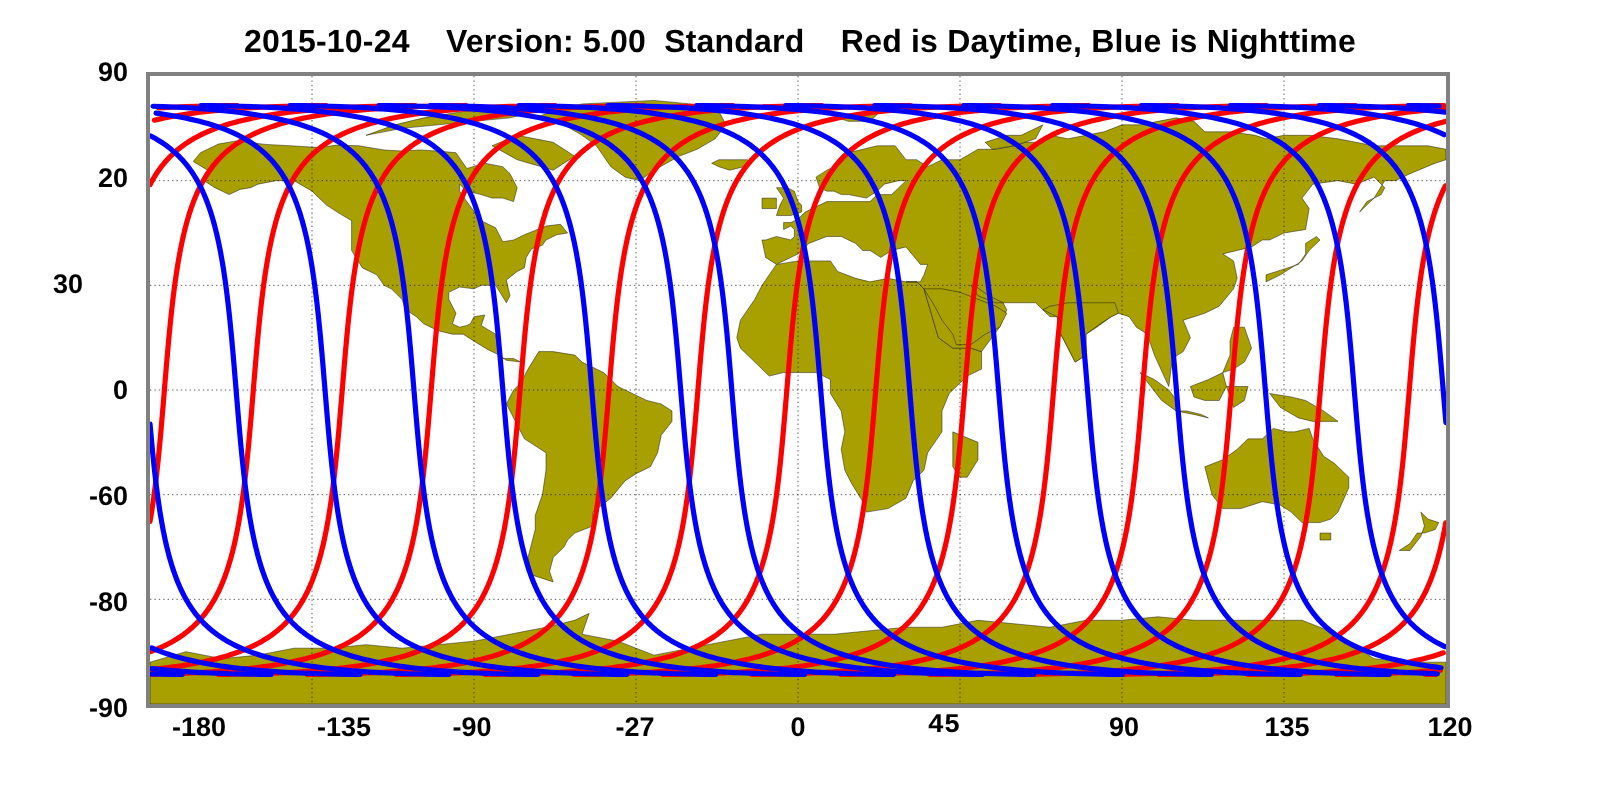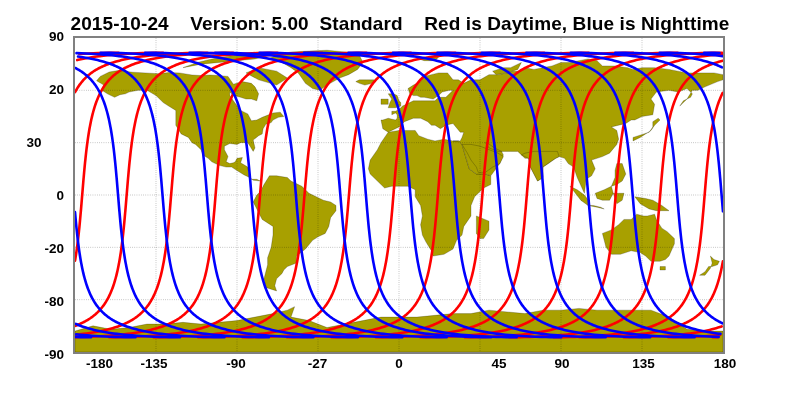--- a/index.html
+++ b/index.html
@@ -2,21 +2,21 @@
 <html><head>
 <meta charset="utf-8">
 <style>
   html,body{margin:0;padding:0;background:#ffffff;}
   body{width:800px;height:400px;overflow:hidden;
        font-family:"Liberation Sans", sans-serif;}
   #stage{position:relative;width:800px;height:400px;background:#ffffff;}
 
   #title{
     position:absolute; left:0; top:13px; width:800px;
-    text-align:center; font-size:19px; font-weight:bold;
+    text-align:center; font-size:16px; font-weight:bold;
     color:#000; letter-spacing:0.1px; white-space:pre;
   }
 
   
   #plot{
     position:absolute; left:73px; top:36px; width:652px; height:318px;
     border:2px solid #808080; box-sizing:border-box; background:#ffffff;
     overflow:hidden;
   }
   #plotsvg{position:absolute;left:0;top:0;width:100%;height:100%;display:block;}
@@ -128,31 +128,31 @@
           <polyline points="-165.792,-81.500 -162.924,-81.489 -160.071,-81.457 -157.246,-81.404 -154.463,-81.330 -151.734,-81.236 -149.068,-81.122 -146.476,-80.990 -143.964,-80.839 -141.538,-80.672 -139.202,-80.488 -136.958,-80.289 -134.808,-80.075 -132.752,-79.848 -130.789,-79.608 -128.916,-79.357 -127.133,-79.095 -125.435,-78.822 -123.819,-78.540 -122.283,-78.250 -120.822,-77.951 -119.433,-77.645 -118.113,-77.331 -116.857,-77.012 -115.662,-76.686 -114.526,-76.354 -113.444,-76.018 -112.413,-75.677 -111.432,-75.331 -110.496,-74.981 -109.603,-74.627 -108.751,-74.269 -107.938,-73.908 -107.161,-73.544 -106.417,-73.177 -105.706,-72.807 -105.026,-72.435 -104.374,-72.060 -103.749,-71.683 -103.150,-71.304 -102.574,-70.922 -102.022,-70.539 -101.492,-70.154 -100.981,-69.768 -100.491,-69.379 -100.019,-68.990 -99.564,-68.598 -99.126,-68.206 -98.704,-67.812 -98.296,-67.417 -97.903,-67.021 -97.524,-66.624 -97.157,-66.226 -96.803,-65.827 -96.460,-65.426 -96.129,-65.025 -95.808,-64.623 -95.498,-64.221 -95.197,-63.817 -94.906,-63.413 -94.624,-63.008 -94.350,-62.603 -94.084,-62.197 -93.827,-61.790 -93.576,-61.382 -93.333,-60.975 -93.097,-60.566 -92.867,-60.157 -92.644,-59.748 -92.427,-59.338 -92.216,-58.927 -92.010,-58.516 -91.810,-58.105 -91.615,-57.694 -91.426,-57.281 -91.241,-56.869 -91.060,-56.456 -90.885,-56.043 -90.713,-55.630 -90.546,-55.216 -90.383,-54.802 -90.224,-54.387 -90.068,-53.973 -89.916,-53.558 -89.768,-53.143 -89.623,-52.727 -89.482,-52.311 -89.343,-51.895 -89.208,-51.479 -89.075,-51.063 -88.946,-50.646 -88.819,-50.229 -88.695,-49.812 -88.574,-49.395 -88.455,-48.977 -88.339,-48.560 -88.225,-48.142 -88.113,-47.724 -88.004,-47.306 -87.897,-46.887 -87.792,-46.469 -87.689,-46.050 -87.588,-45.631 -87.488,-45.212 -87.391,-44.793 -87.296,-44.374 -87.202,-43.955 -87.110,-43.535 -87.020,-43.116 -86.932,-42.696 -86.845,-42.276 -86.759,-41.856 -86.675,-41.436 -86.593,-41.016 -86.512,-40.595 -86.432,-40.175 -86.353,-39.754 -86.276,-39.334 -86.201,-38.913 -86.126,-38.492 -86.053,-38.071 -85.981,-37.650 -85.910,-37.229 -85.840,-36.808 -85.771,-36.387 -85.703,-35.965 -85.637,-35.544 -85.571,-35.123 -85.506,-34.701 -85.442,-34.279 -85.380,-33.858 -85.318,-33.436 -85.257,-33.014 -85.196,-32.592 -85.137,-32.170 -85.079,-31.748 -85.021,-31.326 -84.964,-30.904 -84.908,-30.482 -84.852,-30.060 -84.798,-29.637 -84.743,-29.215 -84.690,-28.793 -84.637,-28.370 -84.585,-27.948 -84.534,-27.525 -84.483,-27.102 -84.433,-26.680 -84.384,-26.257 -84.335,-25.834 -84.286,-25.412 -84.238,-24.989 -84.191,-24.566 -84.144,-24.143 -84.098,-23.720 -84.052,-23.297 -84.007,-22.874 -83.962,-22.451 -83.917,-22.028 -83.873,-21.605 -83.830,-21.182 -83.786,-20.759 -83.744,-20.335 -83.701,-19.912 -83.659,-19.489 -83.618,-19.066 -83.576,-18.642 -83.536,-18.219 -83.495,-17.796 -83.455,-17.372 -83.415,-16.949 -83.375,-16.525 -83.336,-16.102 -83.297,-15.678 -83.258,-15.255 -83.220,-14.831 -83.182,-14.408 -83.144,-13.984 -83.106,-13.561 -83.069,-13.137 -83.031,-12.714 -82.994,-12.290 -82.958,-11.866 -82.921,-11.443 -82.885,-11.019 -82.849,-10.595 -82.813,-10.172 -82.777,-9.748 -82.741,-9.324 -82.706,-8.900 -82.670,-8.477 -82.635,-8.053 -82.600,-7.629 -82.565,-7.205 -82.530,-6.781 -82.496,-6.358 -82.461,-5.934 -82.427,-5.510 -82.392,-5.086 -82.358,-4.662 -82.324,-4.239 -82.289,-3.815 -82.255,-3.391 -82.221,-2.967 -82.187,-2.543 -82.153,-2.119 -82.119,-1.695 -82.085,-1.272 -82.052,-0.848 -82.018,-0.424 -81.984,-0.000 -81.950,0.424 -81.916,0.848 -81.882,1.272 -81.848,1.695 -81.814,2.119 -81.780,2.543 -81.746,2.967 -81.712,3.391 -81.678,3.815 -81.644,4.239 -81.610,4.662 -81.575,5.086 -81.541,5.510 -81.507,5.934 -81.472,6.358 -81.437,6.781 -81.402,7.205 -81.368,7.629 -81.332,8.053 -81.297,8.477 -81.262,8.900 -81.226,9.324 -81.191,9.748 -81.155,10.172 -81.119,10.595 -81.083,11.019 -81.046,11.443 -81.010,11.866 -80.973,12.290 -80.936,12.714 -80.899,13.137 -80.861,13.561 -80.824,13.984 -80.786,14.408 -80.748,14.831 -80.709,15.255 -80.671,15.678 -80.632,16.102 -80.592,16.525 -80.553,16.949 -80.513,17.372 -80.473,17.796 -80.432,18.219 -80.391,18.642 -80.350,19.066 -80.308,19.489 -80.266,19.912 -80.224,20.335 -80.181,20.759 -80.138,21.182 -80.094,21.605 -80.050,22.028 -80.006,22.451 -79.961,22.874 -79.916,23.297 -79.870,23.720 -79.823,24.143 -79.777,24.566 -79.729,24.989 -79.681,25.412 -79.633,25.834 -79.584,26.257 -79.534,26.680 -79.484,27.102 -79.433,27.525 -79.382,27.948 -79.330,28.370 -79.277,28.793 -79.224,29.215 -79.170,29.637 -79.115,30.060 -79.060,30.482 -79.004,30.904 -78.947,31.326 -78.889,31.748 -78.831,32.170 -78.771,32.592 -78.711,33.014 -78.650,33.436 -78.588,33.858 -78.525,34.279 -78.461,34.701 -78.397,35.123 -78.331,35.544 -78.264,35.965 -78.197,36.387 -78.128,36.808 -78.058,37.229 -77.987,37.650 -77.915,38.071 -77.841,38.492 -77.767,38.913 -77.691,39.334 -77.614,39.754 -77.536,40.175 -77.456,40.595 -77.375,41.016 -77.293,41.436 -77.209,41.856 -77.123,42.276 -77.036,42.696 -76.948,43.116 -76.857,43.535 -76.765,43.955 -76.672,44.374 -76.576,44.793 -76.479,45.212 -76.380,45.631 -76.279,46.050 -76.176,46.469 -76.071,46.887 -75.964,47.306 -75.854,47.724 -75.743,48.142 -75.629,48.560 -75.512,48.977 -75.394,49.395 -75.272,49.812 -75.148,50.229 -75.022,50.646 -74.892,51.063 -74.760,51.479 -74.624,51.895 -74.486,52.311 -74.344,52.727 -74.199,53.143 -74.051,53.558 -73.899,53.973 -73.744,54.387 -73.585,54.802 -73.421,55.216 -73.254,55.630 -73.083,56.043 -72.907,56.456 -72.727,56.869 -72.542,57.281 -72.352,57.694 -72.157,58.105 -71.957,58.516 -71.752,58.927 -71.540,59.338 -71.323,59.748 -71.100,60.157 -70.871,60.566 -70.634,60.975 -70.391,61.382 -70.141,61.790 -69.883,62.197 -69.618,62.603 -69.344,63.008 -69.061,63.413 -68.770,63.817 -68.469,64.221 -68.159,64.623 -67.839,65.025 -67.507,65.426 -67.165,65.827 -66.810,66.226 -66.444,66.624 -66.064,67.021 -65.671,67.417 -65.264,67.812 -64.842,68.206 -64.404,68.598 -63.949,68.990 -63.477,69.379 -62.986,69.768 -62.476,70.154 -61.945,70.539 -61.393,70.922 -60.818,71.304 -60.219,71.683 -59.594,72.060 -58.942,72.435 -58.261,72.807 -57.550,73.177 -56.807,73.544 -56.030,73.908 -55.216,74.269 -54.364,74.627 -53.472,74.981 -52.536,75.331 -51.554,75.677 -50.524,76.018 -49.442,76.354 -48.305,76.686 -47.111,77.012 -45.855,77.331 -44.535,77.645 -43.146,77.951 -41.685,78.250 -40.149,78.540 -38.533,78.822 -36.835,79.095 -35.051,79.357 -33.179,79.608 -31.215,79.848 -29.159,80.075 -27.009,80.289 -24.766,80.488 -22.430,80.672 -20.004,80.839 -17.492,80.990 -14.900,81.122 -12.234,81.236 -9.504,81.330 -6.721,81.404 -3.896,81.457 -1.043,81.489 1.824,81.500" fill="none" stroke="#0000ff" stroke-width="2.6" stroke-linecap="round" vector-effect="non-scaling-stroke"></polyline>
           <polyline points="-141.092,-81.500 -138.224,-81.489 -135.371,-81.457 -132.546,-81.404 -129.763,-81.330 -127.034,-81.236 -124.368,-81.122 -121.776,-80.990 -119.264,-80.839 -116.838,-80.672 -114.502,-80.488 -112.258,-80.289 -110.108,-80.075 -108.052,-79.848 -106.089,-79.608 -104.216,-79.357 -102.433,-79.095 -100.735,-78.822 -99.119,-78.540 -97.583,-78.250 -96.122,-77.951 -94.733,-77.645 -93.413,-77.331 -92.157,-77.012 -90.962,-76.686 -89.826,-76.354 -88.744,-76.018 -87.713,-75.677 -86.732,-75.331 -85.796,-74.981 -84.903,-74.627 -84.051,-74.269 -83.238,-73.908 -82.461,-73.544 -81.717,-73.177 -81.006,-72.807 -80.326,-72.435 -79.674,-72.060 -79.049,-71.683 -78.450,-71.304 -77.874,-70.922 -77.322,-70.539 -76.792,-70.154 -76.281,-69.768 -75.791,-69.379 -75.319,-68.990 -74.864,-68.598 -74.426,-68.206 -74.004,-67.812 -73.596,-67.417 -73.203,-67.021 -72.824,-66.624 -72.457,-66.226 -72.103,-65.827 -71.760,-65.426 -71.429,-65.025 -71.108,-64.623 -70.798,-64.221 -70.497,-63.817 -70.206,-63.413 -69.924,-63.008 -69.650,-62.603 -69.384,-62.197 -69.127,-61.790 -68.876,-61.382 -68.633,-60.975 -68.397,-60.566 -68.167,-60.157 -67.944,-59.748 -67.727,-59.338 -67.516,-58.927 -67.310,-58.516 -67.110,-58.105 -66.915,-57.694 -66.726,-57.281 -66.541,-56.869 -66.360,-56.456 -66.185,-56.043 -66.013,-55.630 -65.846,-55.216 -65.683,-54.802 -65.524,-54.387 -65.368,-53.973 -65.216,-53.558 -65.068,-53.143 -64.923,-52.727 -64.782,-52.311 -64.643,-51.895 -64.508,-51.479 -64.375,-51.063 -64.246,-50.646 -64.119,-50.229 -63.995,-49.812 -63.874,-49.395 -63.755,-48.977 -63.639,-48.560 -63.525,-48.142 -63.413,-47.724 -63.304,-47.306 -63.197,-46.887 -63.092,-46.469 -62.989,-46.050 -62.888,-45.631 -62.788,-45.212 -62.691,-44.793 -62.596,-44.374 -62.502,-43.955 -62.410,-43.535 -62.320,-43.116 -62.232,-42.696 -62.145,-42.276 -62.059,-41.856 -61.975,-41.436 -61.893,-41.016 -61.812,-40.595 -61.732,-40.175 -61.653,-39.754 -61.576,-39.334 -61.501,-38.913 -61.426,-38.492 -61.353,-38.071 -61.281,-37.650 -61.210,-37.229 -61.140,-36.808 -61.071,-36.387 -61.003,-35.965 -60.937,-35.544 -60.871,-35.123 -60.806,-34.701 -60.742,-34.279 -60.680,-33.858 -60.618,-33.436 -60.557,-33.014 -60.496,-32.592 -60.437,-32.170 -60.379,-31.748 -60.321,-31.326 -60.264,-30.904 -60.208,-30.482 -60.152,-30.060 -60.098,-29.637 -60.043,-29.215 -59.990,-28.793 -59.937,-28.370 -59.885,-27.948 -59.834,-27.525 -59.783,-27.102 -59.733,-26.680 -59.684,-26.257 -59.635,-25.834 -59.586,-25.412 -59.538,-24.989 -59.491,-24.566 -59.444,-24.143 -59.398,-23.720 -59.352,-23.297 -59.307,-22.874 -59.262,-22.451 -59.217,-22.028 -59.173,-21.605 -59.130,-21.182 -59.086,-20.759 -59.044,-20.335 -59.001,-19.912 -58.959,-19.489 -58.918,-19.066 -58.876,-18.642 -58.836,-18.219 -58.795,-17.796 -58.755,-17.372 -58.715,-16.949 -58.675,-16.525 -58.636,-16.102 -58.597,-15.678 -58.558,-15.255 -58.520,-14.831 -58.482,-14.408 -58.444,-13.984 -58.406,-13.561 -58.369,-13.137 -58.331,-12.714 -58.294,-12.290 -58.258,-11.866 -58.221,-11.443 -58.185,-11.019 -58.149,-10.595 -58.113,-10.172 -58.077,-9.748 -58.041,-9.324 -58.006,-8.900 -57.970,-8.477 -57.935,-8.053 -57.900,-7.629 -57.865,-7.205 -57.830,-6.781 -57.796,-6.358 -57.761,-5.934 -57.727,-5.510 -57.692,-5.086 -57.658,-4.662 -57.624,-4.239 -57.589,-3.815 -57.555,-3.391 -57.521,-2.967 -57.487,-2.543 -57.453,-2.119 -57.419,-1.695 -57.385,-1.272 -57.352,-0.848 -57.318,-0.424 -57.284,-0.000 -57.250,0.424 -57.216,0.848 -57.182,1.272 -57.148,1.695 -57.114,2.119 -57.080,2.543 -57.046,2.967 -57.012,3.391 -56.978,3.815 -56.944,4.239 -56.910,4.662 -56.875,5.086 -56.841,5.510 -56.807,5.934 -56.772,6.358 -56.737,6.781 -56.702,7.205 -56.668,7.629 -56.632,8.053 -56.597,8.477 -56.562,8.900 -56.526,9.324 -56.491,9.748 -56.455,10.172 -56.419,10.595 -56.383,11.019 -56.346,11.443 -56.310,11.866 -56.273,12.290 -56.236,12.714 -56.199,13.137 -56.161,13.561 -56.124,13.984 -56.086,14.408 -56.048,14.831 -56.009,15.255 -55.971,15.678 -55.932,16.102 -55.892,16.525 -55.853,16.949 -55.813,17.372 -55.773,17.796 -55.732,18.219 -55.691,18.642 -55.650,19.066 -55.608,19.489 -55.566,19.912 -55.524,20.335 -55.481,20.759 -55.438,21.182 -55.394,21.605 -55.350,22.028 -55.306,22.451 -55.261,22.874 -55.216,23.297 -55.170,23.720 -55.123,24.143 -55.077,24.566 -55.029,24.989 -54.981,25.412 -54.933,25.834 -54.884,26.257 -54.834,26.680 -54.784,27.102 -54.733,27.525 -54.682,27.948 -54.630,28.370 -54.577,28.793 -54.524,29.215 -54.470,29.637 -54.415,30.060 -54.360,30.482 -54.304,30.904 -54.247,31.326 -54.189,31.748 -54.131,32.170 -54.071,32.592 -54.011,33.014 -53.950,33.436 -53.888,33.858 -53.825,34.279 -53.761,34.701 -53.697,35.123 -53.631,35.544 -53.564,35.965 -53.497,36.387 -53.428,36.808 -53.358,37.229 -53.287,37.650 -53.215,38.071 -53.141,38.492 -53.067,38.913 -52.991,39.334 -52.914,39.754 -52.836,40.175 -52.756,40.595 -52.675,41.016 -52.593,41.436 -52.509,41.856 -52.423,42.276 -52.336,42.696 -52.248,43.116 -52.157,43.535 -52.065,43.955 -51.972,44.374 -51.876,44.793 -51.779,45.212 -51.680,45.631 -51.579,46.050 -51.476,46.469 -51.371,46.887 -51.264,47.306 -51.154,47.724 -51.043,48.142 -50.929,48.560 -50.812,48.977 -50.694,49.395 -50.572,49.812 -50.448,50.229 -50.322,50.646 -50.192,51.063 -50.060,51.479 -49.924,51.895 -49.786,52.311 -49.644,52.727 -49.499,53.143 -49.351,53.558 -49.199,53.973 -49.044,54.387 -48.885,54.802 -48.721,55.216 -48.554,55.630 -48.383,56.043 -48.207,56.456 -48.027,56.869 -47.842,57.281 -47.652,57.694 -47.457,58.105 -47.257,58.516 -47.052,58.927 -46.840,59.338 -46.623,59.748 -46.400,60.157 -46.171,60.566 -45.934,60.975 -45.691,61.382 -45.441,61.790 -45.183,62.197 -44.918,62.603 -44.644,63.008 -44.361,63.413 -44.070,63.817 -43.769,64.221 -43.459,64.623 -43.139,65.025 -42.807,65.426 -42.465,65.827 -42.110,66.226 -41.744,66.624 -41.364,67.021 -40.971,67.417 -40.564,67.812 -40.142,68.206 -39.704,68.598 -39.249,68.990 -38.777,69.379 -38.286,69.768 -37.776,70.154 -37.245,70.539 -36.693,70.922 -36.118,71.304 -35.519,71.683 -34.894,72.060 -34.242,72.435 -33.561,72.807 -32.850,73.177 -32.107,73.544 -31.330,73.908 -30.516,74.269 -29.664,74.627 -28.772,74.981 -27.836,75.331 -26.854,75.677 -25.824,76.018 -24.742,76.354 -23.605,76.686 -22.411,77.012 -21.155,77.331 -19.835,77.645 -18.446,77.951 -16.985,78.250 -15.449,78.540 -13.833,78.822 -12.135,79.095 -10.351,79.357 -8.479,79.608 -6.515,79.848 -4.459,80.075 -2.309,80.289 -0.066,80.488 2.270,80.672 4.696,80.839 7.208,80.990 9.800,81.122 12.466,81.236 15.196,81.330 17.979,81.404 20.804,81.457 23.657,81.489 26.524,81.500" fill="none" stroke="#0000ff" stroke-width="2.6" stroke-linecap="round" vector-effect="non-scaling-stroke"></polyline>
           <polyline points="-116.392,-81.500 -113.524,-81.489 -110.671,-81.457 -107.846,-81.404 -105.063,-81.330 -102.334,-81.236 -99.668,-81.122 -97.076,-80.990 -94.564,-80.839 -92.138,-80.672 -89.802,-80.488 -87.558,-80.289 -85.408,-80.075 -83.352,-79.848 -81.389,-79.608 -79.516,-79.357 -77.733,-79.095 -76.035,-78.822 -74.419,-78.540 -72.883,-78.250 -71.422,-77.951 -70.033,-77.645 -68.713,-77.331 -67.457,-77.012 -66.262,-76.686 -65.126,-76.354 -64.044,-76.018 -63.013,-75.677 -62.032,-75.331 -61.096,-74.981 -60.203,-74.627 -59.351,-74.269 -58.538,-73.908 -57.761,-73.544 -57.017,-73.177 -56.306,-72.807 -55.626,-72.435 -54.974,-72.060 -54.349,-71.683 -53.750,-71.304 -53.174,-70.922 -52.622,-70.539 -52.092,-70.154 -51.581,-69.768 -51.091,-69.379 -50.619,-68.990 -50.164,-68.598 -49.726,-68.206 -49.304,-67.812 -48.896,-67.417 -48.503,-67.021 -48.124,-66.624 -47.757,-66.226 -47.403,-65.827 -47.060,-65.426 -46.729,-65.025 -46.408,-64.623 -46.098,-64.221 -45.797,-63.817 -45.506,-63.413 -45.224,-63.008 -44.950,-62.603 -44.684,-62.197 -44.427,-61.790 -44.176,-61.382 -43.933,-60.975 -43.697,-60.566 -43.467,-60.157 -43.244,-59.748 -43.027,-59.338 -42.816,-58.927 -42.610,-58.516 -42.410,-58.105 -42.215,-57.694 -42.026,-57.281 -41.841,-56.869 -41.660,-56.456 -41.485,-56.043 -41.313,-55.630 -41.146,-55.216 -40.983,-54.802 -40.824,-54.387 -40.668,-53.973 -40.516,-53.558 -40.368,-53.143 -40.223,-52.727 -40.082,-52.311 -39.943,-51.895 -39.808,-51.479 -39.675,-51.063 -39.546,-50.646 -39.419,-50.229 -39.295,-49.812 -39.174,-49.395 -39.055,-48.977 -38.939,-48.560 -38.825,-48.142 -38.713,-47.724 -38.604,-47.306 -38.497,-46.887 -38.392,-46.469 -38.289,-46.050 -38.188,-45.631 -38.088,-45.212 -37.991,-44.793 -37.896,-44.374 -37.802,-43.955 -37.710,-43.535 -37.620,-43.116 -37.532,-42.696 -37.445,-42.276 -37.359,-41.856 -37.275,-41.436 -37.193,-41.016 -37.112,-40.595 -37.032,-40.175 -36.953,-39.754 -36.876,-39.334 -36.801,-38.913 -36.726,-38.492 -36.653,-38.071 -36.581,-37.650 -36.510,-37.229 -36.440,-36.808 -36.371,-36.387 -36.303,-35.965 -36.237,-35.544 -36.171,-35.123 -36.106,-34.701 -36.042,-34.279 -35.980,-33.858 -35.918,-33.436 -35.857,-33.014 -35.796,-32.592 -35.737,-32.170 -35.679,-31.748 -35.621,-31.326 -35.564,-30.904 -35.508,-30.482 -35.452,-30.060 -35.398,-29.637 -35.343,-29.215 -35.290,-28.793 -35.237,-28.370 -35.185,-27.948 -35.134,-27.525 -35.083,-27.102 -35.033,-26.680 -34.984,-26.257 -34.935,-25.834 -34.886,-25.412 -34.838,-24.989 -34.791,-24.566 -34.744,-24.143 -34.698,-23.720 -34.652,-23.297 -34.607,-22.874 -34.562,-22.451 -34.517,-22.028 -34.473,-21.605 -34.430,-21.182 -34.386,-20.759 -34.344,-20.335 -34.301,-19.912 -34.259,-19.489 -34.218,-19.066 -34.176,-18.642 -34.136,-18.219 -34.095,-17.796 -34.055,-17.372 -34.015,-16.949 -33.975,-16.525 -33.936,-16.102 -33.897,-15.678 -33.858,-15.255 -33.820,-14.831 -33.782,-14.408 -33.744,-13.984 -33.706,-13.561 -33.669,-13.137 -33.631,-12.714 -33.594,-12.290 -33.558,-11.866 -33.521,-11.443 -33.485,-11.019 -33.449,-10.595 -33.413,-10.172 -33.377,-9.748 -33.341,-9.324 -33.306,-8.900 -33.270,-8.477 -33.235,-8.053 -33.200,-7.629 -33.165,-7.205 -33.130,-6.781 -33.096,-6.358 -33.061,-5.934 -33.027,-5.510 -32.992,-5.086 -32.958,-4.662 -32.924,-4.239 -32.889,-3.815 -32.855,-3.391 -32.821,-2.967 -32.787,-2.543 -32.753,-2.119 -32.719,-1.695 -32.685,-1.272 -32.652,-0.848 -32.618,-0.424 -32.584,-0.000 -32.550,0.424 -32.516,0.848 -32.482,1.272 -32.448,1.695 -32.414,2.119 -32.380,2.543 -32.346,2.967 -32.312,3.391 -32.278,3.815 -32.244,4.239 -32.210,4.662 -32.175,5.086 -32.141,5.510 -32.107,5.934 -32.072,6.358 -32.037,6.781 -32.002,7.205 -31.968,7.629 -31.932,8.053 -31.897,8.477 -31.862,8.900 -31.826,9.324 -31.791,9.748 -31.755,10.172 -31.719,10.595 -31.683,11.019 -31.646,11.443 -31.610,11.866 -31.573,12.290 -31.536,12.714 -31.499,13.137 -31.461,13.561 -31.424,13.984 -31.386,14.408 -31.348,14.831 -31.309,15.255 -31.271,15.678 -31.232,16.102 -31.192,16.525 -31.153,16.949 -31.113,17.372 -31.073,17.796 -31.032,18.219 -30.991,18.642 -30.950,19.066 -30.908,19.489 -30.866,19.912 -30.824,20.335 -30.781,20.759 -30.738,21.182 -30.694,21.605 -30.650,22.028 -30.606,22.451 -30.561,22.874 -30.516,23.297 -30.470,23.720 -30.423,24.143 -30.377,24.566 -30.329,24.989 -30.281,25.412 -30.233,25.834 -30.184,26.257 -30.134,26.680 -30.084,27.102 -30.033,27.525 -29.982,27.948 -29.930,28.370 -29.877,28.793 -29.824,29.215 -29.770,29.637 -29.715,30.060 -29.660,30.482 -29.604,30.904 -29.547,31.326 -29.489,31.748 -29.431,32.170 -29.371,32.592 -29.311,33.014 -29.250,33.436 -29.188,33.858 -29.125,34.279 -29.061,34.701 -28.997,35.123 -28.931,35.544 -28.864,35.965 -28.797,36.387 -28.728,36.808 -28.658,37.229 -28.587,37.650 -28.515,38.071 -28.441,38.492 -28.367,38.913 -28.291,39.334 -28.214,39.754 -28.136,40.175 -28.056,40.595 -27.975,41.016 -27.893,41.436 -27.809,41.856 -27.723,42.276 -27.636,42.696 -27.548,43.116 -27.457,43.535 -27.365,43.955 -27.272,44.374 -27.176,44.793 -27.079,45.212 -26.980,45.631 -26.879,46.050 -26.776,46.469 -26.671,46.887 -26.564,47.306 -26.454,47.724 -26.343,48.142 -26.229,48.560 -26.112,48.977 -25.994,49.395 -25.872,49.812 -25.748,50.229 -25.622,50.646 -25.492,51.063 -25.360,51.479 -25.224,51.895 -25.086,52.311 -24.944,52.727 -24.799,53.143 -24.651,53.558 -24.499,53.973 -24.344,54.387 -24.185,54.802 -24.021,55.216 -23.854,55.630 -23.683,56.043 -23.507,56.456 -23.327,56.869 -23.142,57.281 -22.952,57.694 -22.757,58.105 -22.557,58.516 -22.352,58.927 -22.140,59.338 -21.923,59.748 -21.700,60.157 -21.471,60.566 -21.234,60.975 -20.991,61.382 -20.741,61.790 -20.483,62.197 -20.218,62.603 -19.944,63.008 -19.661,63.413 -19.370,63.817 -19.069,64.221 -18.759,64.623 -18.439,65.025 -18.107,65.426 -17.765,65.827 -17.410,66.226 -17.044,66.624 -16.664,67.021 -16.271,67.417 -15.864,67.812 -15.442,68.206 -15.004,68.598 -14.549,68.990 -14.077,69.379 -13.586,69.768 -13.076,70.154 -12.545,70.539 -11.993,70.922 -11.418,71.304 -10.819,71.683 -10.194,72.060 -9.542,72.435 -8.861,72.807 -8.150,73.177 -7.407,73.544 -6.630,73.908 -5.816,74.269 -4.964,74.627 -4.072,74.981 -3.136,75.331 -2.154,75.677 -1.124,76.018 -0.042,76.354 1.095,76.686 2.289,77.012 3.545,77.331 4.865,77.645 6.254,77.951 7.715,78.250 9.251,78.540 10.867,78.822 12.565,79.095 14.349,79.357 16.221,79.608 18.185,79.848 20.241,80.075 22.391,80.289 24.634,80.488 26.970,80.672 29.396,80.839 31.908,80.990 34.500,81.122 37.166,81.236 39.896,81.330 42.679,81.404 45.504,81.457 48.357,81.489 51.224,81.500" fill="none" stroke="#0000ff" stroke-width="2.6" stroke-linecap="round" vector-effect="non-scaling-stroke"></polyline>
         </g>
     </svg>
   </div>
 
   <div id="yticks">
       <div class="ytick" style="top: 354px;">-90</div>
       <div class="ytick" style="top: 301px;">-80</div>
-      <div class="ytick" style="top: 248px;">-20</div>
+      <div class="ytick" style="top: 248px;">-60</div>
       <div class="ytick" style="top: 195px;">0</div>
       <div class="ytick" style="top: 142px; text-align: center;">30</div>
       <div class="ytick" style="top: 89px;">20</div>
       <div class="ytick" style="top: 36px;">90</div>
     </div>
   <div id="xticks">
       <div class="xtick" style="left: 73px; text-align: right;">-180</div>
-      <div class="xtick" style="left: 154px;">-135</div>
+      <div class="xtick" style="left: 172px;">-135</div>
       <div class="xtick" style="left: 236px;">-90</div>
       <div class="xtick" style="left: 317.5px;">-27</div>
       <div class="xtick" style="left: 399px;">0</div>
-      <div class="xtick" style="left: 499px;">45</div>
+      <div class="xtick" style="left: 472px; font-family: Liberation Mono, monospace;">45</div>
       <div class="xtick" style="left: 562px;">90</div>
       <div class="xtick" style="left: 643.5px;">135</div>
-      <div class="xtick" style="left: 725px;">180</div>
+      <div class="xtick" style="left: 725px;">120</div>
     </div>
 
 </div>
 
 </body></html>

